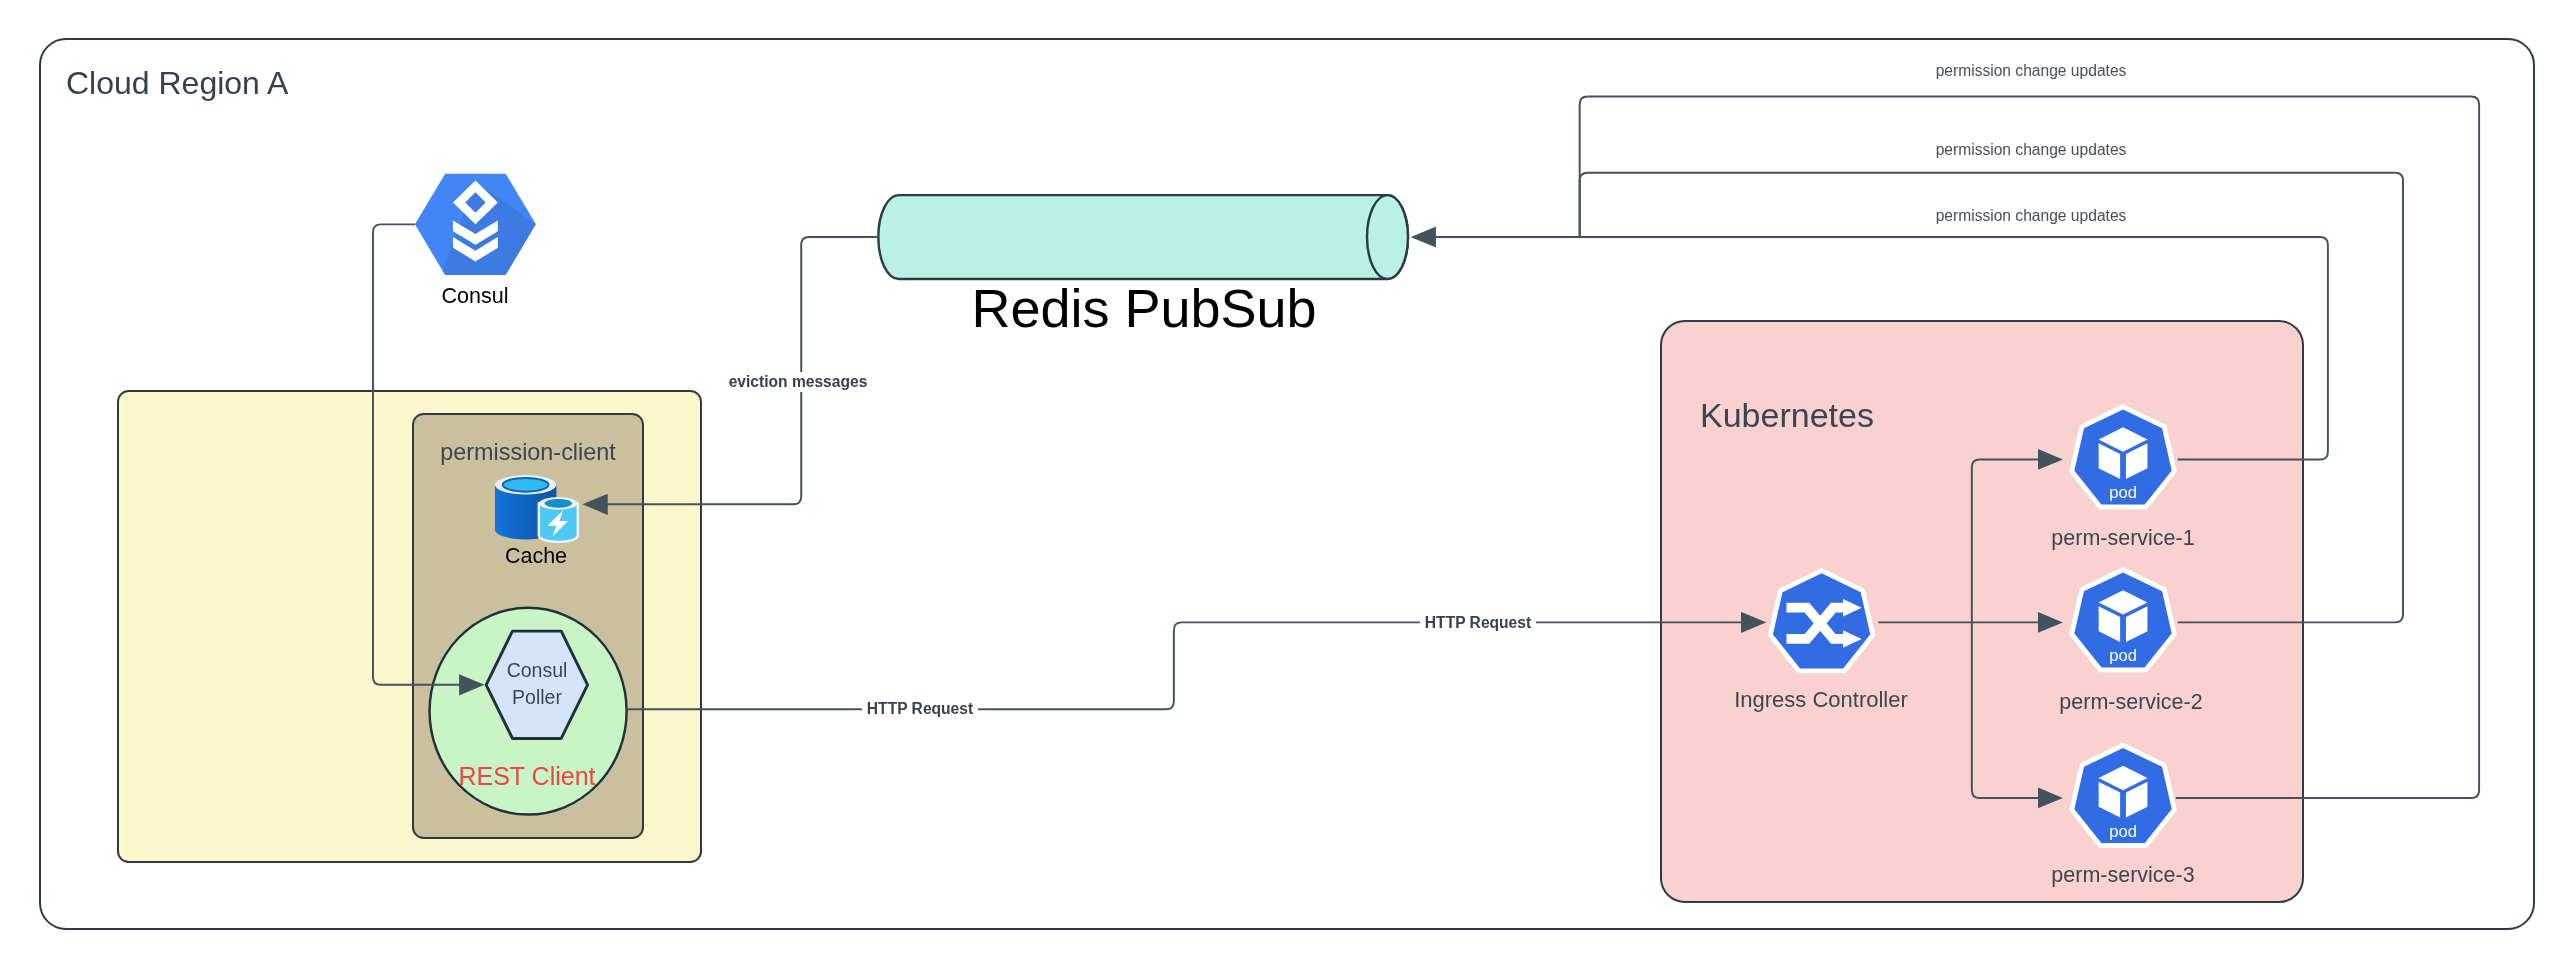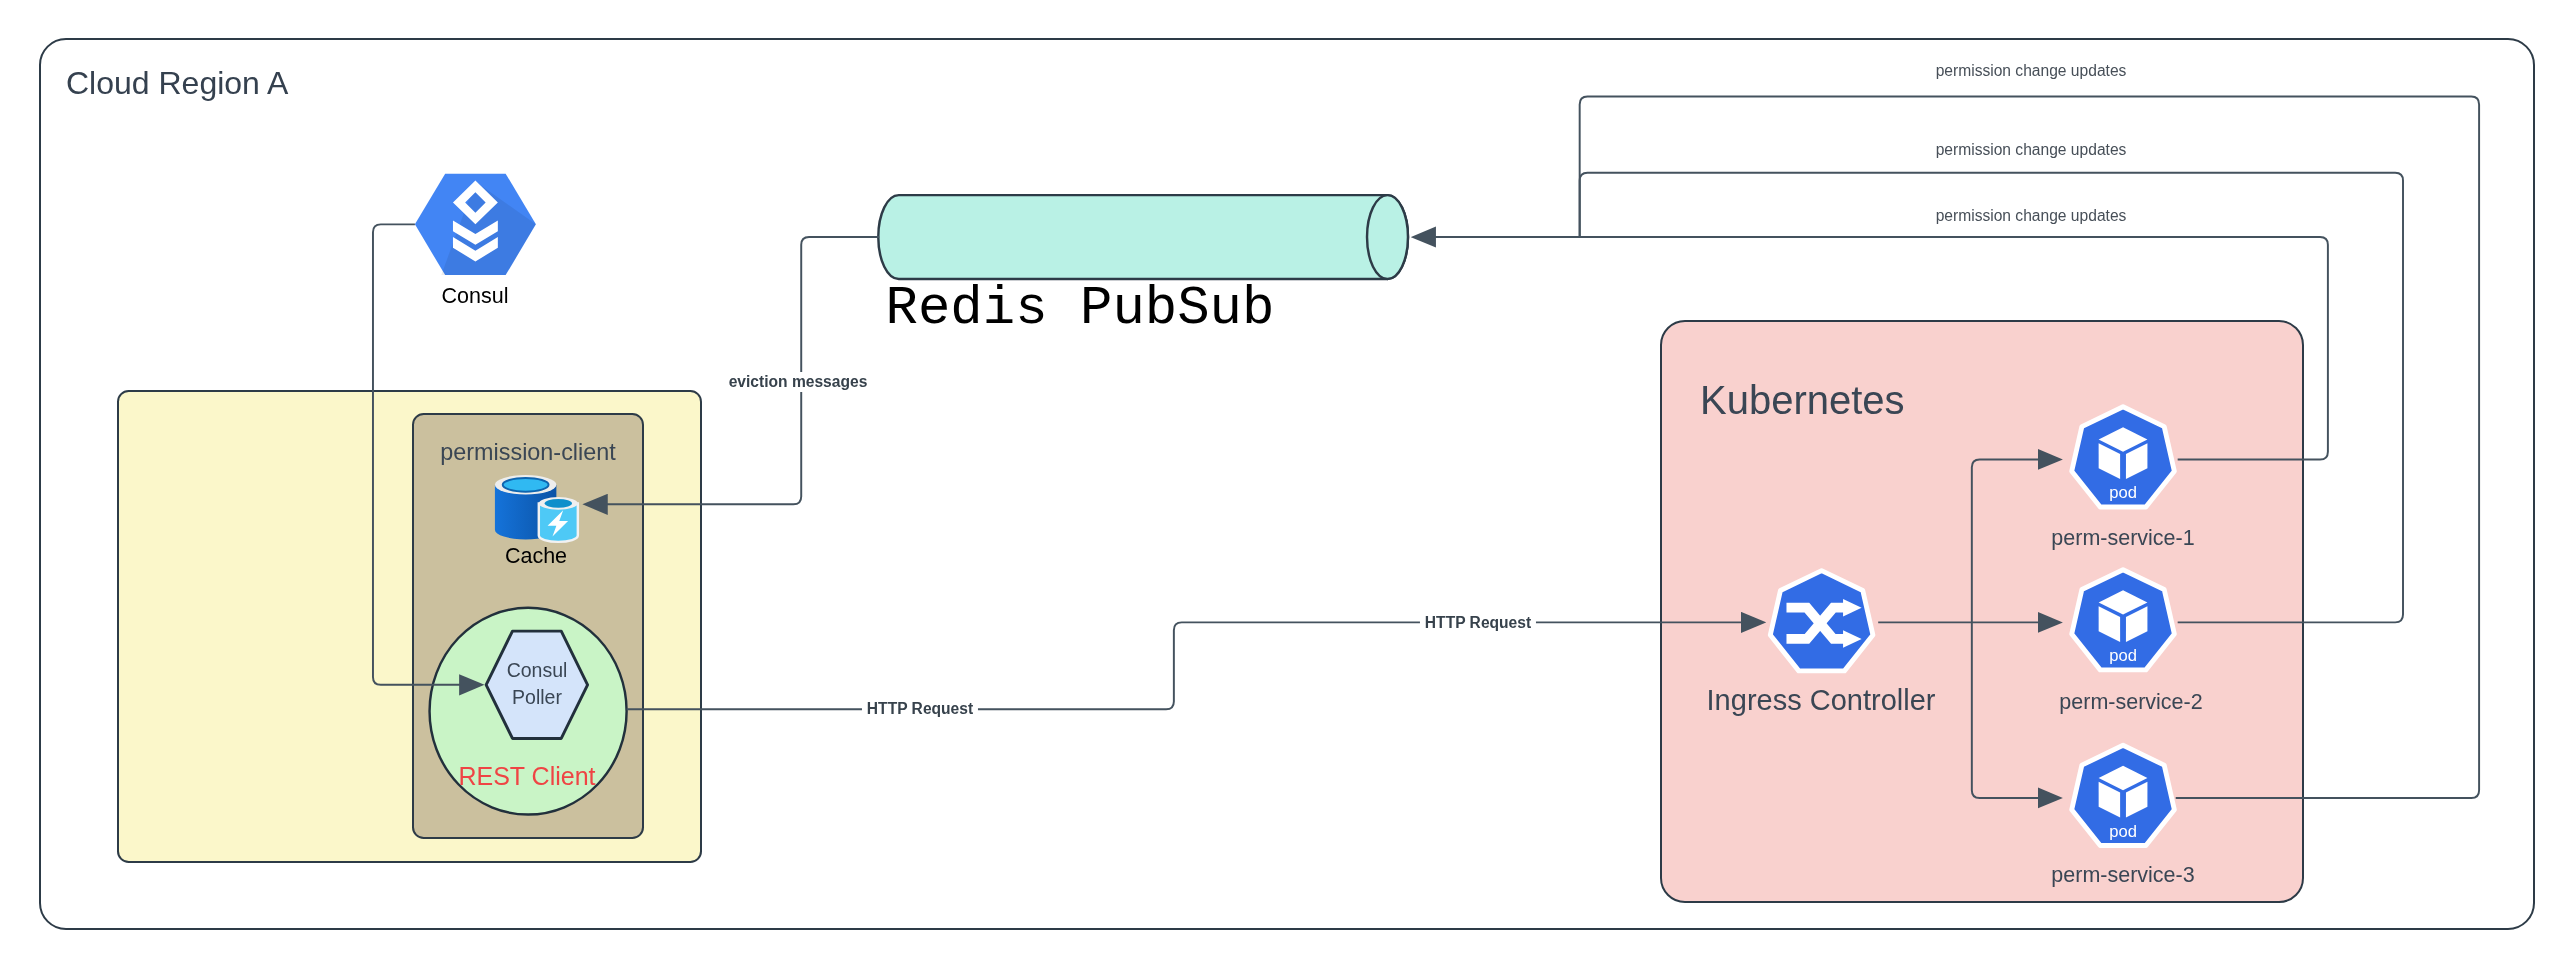--- a/index.html
+++ b/index.html
@@ -11,27 +11,27 @@
   #permission-client{left:412px;top:413px;width:232px;height:426px;border-radius:11.7px;background:#cbc09e;}
   #kubernetes{left:1660px;top:320px;width:644px;height:583px;border-radius:25px;background:#f9d1ce;}
   svg.layer{position:absolute;left:0;top:0;width:2576px;height:956px;pointer-events:none;}
   .lbl{position:absolute;white-space:nowrap;color:#3a4654;}
   .lbl.black{color:#000000;}
   .center{transform:translate(-50%,-50%);}
   .cx{transform:translateX(-50%);}
   #cloud-label{left:66px;top:65px;font-size:32px;color:#35414f;}
   #appnode-label{left:129px;top:392px;font-size:48px;}
   #permclient-label{left:528px;top:439px;font-size:23.4px;}
-  #k8s-label{left:1700px;top:378px;font-size:40px;text-align:right;}
-  #redis-label{left:1080px;top:308px;font-size:54px;font-family:Liberation Mono, monospace;}
+  #k8s-label{left:1700px;top:396px;font-size:34px;text-align:right;}
+  #redis-label{left:1144px;top:308px;font-size:54px;}
   #consul-label{left:475px;top:296px;font-size:21.5px;}
   #cache-label{left:536px;top:556px;font-size:21.5px;}
   #restclient-label{left:527px;top:776px;font-size:25px;color:#ef4444;}
   #poller-label{left:537px;top:684px;font-size:19.5px;text-align:center;line-height:27px;}
-  #ingress-label{left:1821px;top:700px;font-size:29px;}
+  #ingress-label{left:1821px;top:700px;font-size:22px;}
   .pod-label{left:2123px;font-size:21.5px;}
   #pod1-label{top:538px;} #pod2-label{top:702px;margin-left:8px;} #pod3-label{top:875px;}
   .edge-label{position:absolute;white-space:nowrap;font-size:15.6px;transform:translate(-50%,-50%);}
   .edge-label.bold{font-weight:bold;color:#37424c;background:#ffffff;padding:1px 4.9px;}
   .edge-label.plain{color:#474f58;text-align:right;}
   #eviction-label{left:798px;top:382px;text-align:center;}
   #http1-label{left:920px;top:709px;}
   #http2-label{left:1478px;top:623px;}
   #perm1-label{left:2031px;top:71px;}
   #perm2-label{left:2031px;top:150px;}

